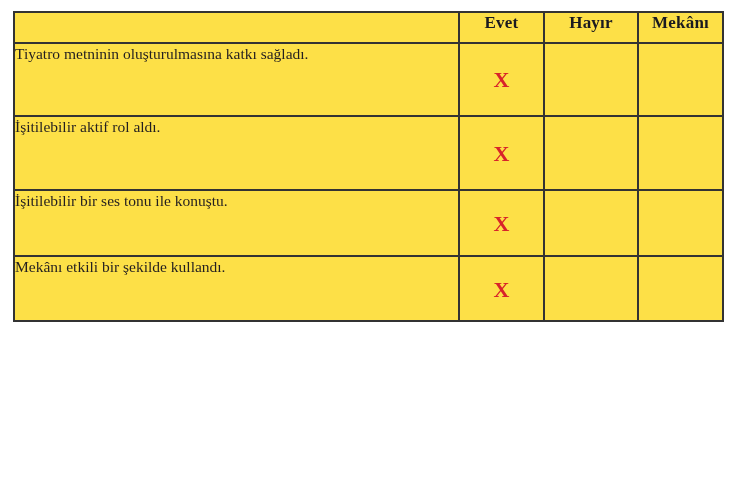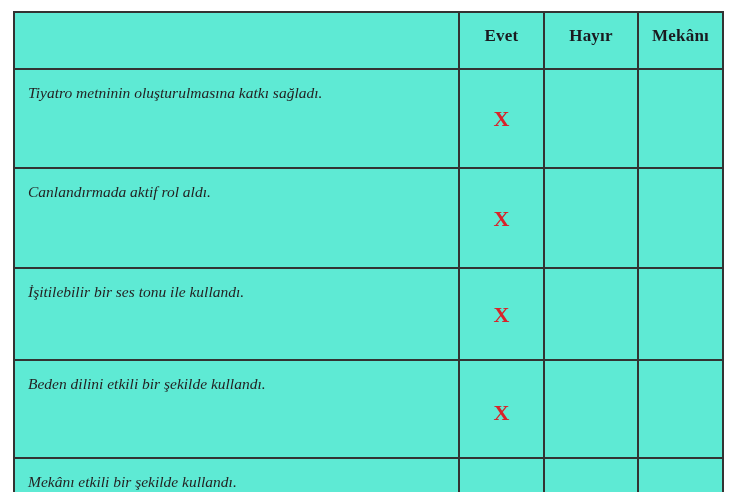--- a/index.html
+++ b/index.html
@@ -29,23 +29,23 @@
     top: 11px;
     width: 709px;
     border-collapse: collapse;
     table-layout: fixed;
     background: #ffffff;
   }
 
   #rubric-table td,
   #rubric-table th {
     border: 2px solid #333333;
-    padding: 13px;
+    padding: 0;
     vertical-align: top;
-    background: #5eead4;
+    background: #fde047;
   }
 
   
   col.c-criterion { width: 445px; }
   col.c-evet      { width: 85px;  }
   col.c-kismen    { width: 94px;  }
   col.c-hayir     { width: 85px;  }
 
   
   .head-row th {
@@ -60,21 +60,20 @@
   }
   .head-row th.blank-head { }
 
   
   .crit-cell {
     padding: 7px 0 0 9px;
     font-size: 15.5px;
     line-height: 1.30;
     color: #231f20;
     text-align: left;
-    font-style: italic;
   }
 
   .mark-cell {
     text-align: center;
     vertical-align: top;
   }
   .mark {
     display: block;
     font-size: 22px;
     font-weight: bold;
@@ -139,58 +138,46 @@
         </td>
         <td class="mark-cell">
           <span class="empty-mark"></span>
         </td>
         <td class="mark-cell">
           <span class="empty-mark"></span>
         </td>
       </tr>
 
       <tr class="row-2">
-        <td class="crit-cell">Canlandırmada aktif rol aldı.</td>
+        <td class="crit-cell">İşitilebilir aktif rol aldı.</td>
         <td class="mark-cell">
           <span class="mark">X</span>
         </td>
         <td class="mark-cell">
           <span class="empty-mark"></span>
         </td>
         <td class="mark-cell">
           <span class="empty-mark"></span>
         </td>
       </tr>
 
       <tr class="row-3">
-        <td class="crit-cell">İşitilebilir bir ses tonu ile kullandı.</td>
+        <td class="crit-cell">İşitilebilir bir ses tonu ile konuştu.</td>
         <td class="mark-cell">
           <span class="mark">X</span>
         </td>
         <td class="mark-cell">
           <span class="empty-mark"></span>
         </td>
         <td class="mark-cell">
           <span class="empty-mark"></span>
         </td>
       </tr>
 
 
-      <tr class="row-5">
-        <td class="crit-cell">Beden dilini etkili bir şekilde kullandı.</td>
-        <td class="mark-cell">
-          <span class="mark">X</span>
-        </td>
-        <td class="mark-cell">
-          <span class="empty-mark"></span>
-        </td>
-        <td class="mark-cell">
-          <span class="empty-mark"></span>
-        </td>
-      </tr>
 
       <tr class="row-6">
         <td class="crit-cell">Mekânı etkili bir şekilde kullandı.</td>
         <td class="mark-cell">
           <span class="mark">X</span>
         </td>
         <td class="mark-cell">
           <span class="empty-mark"></span>
         </td>
         <td class="mark-cell">

